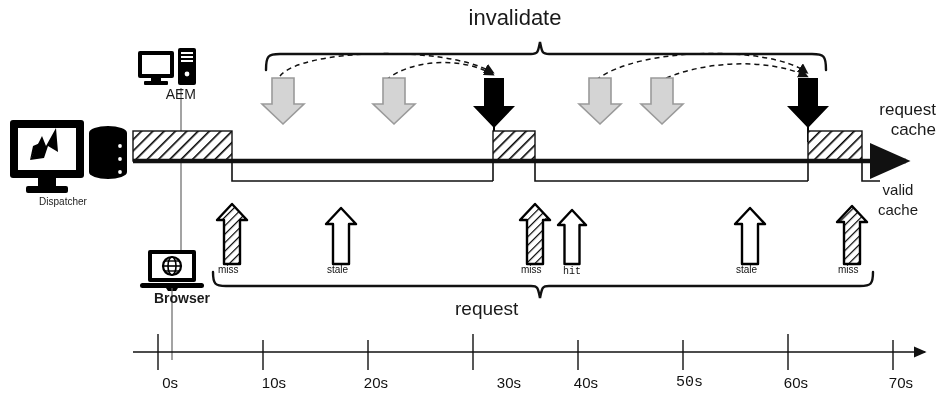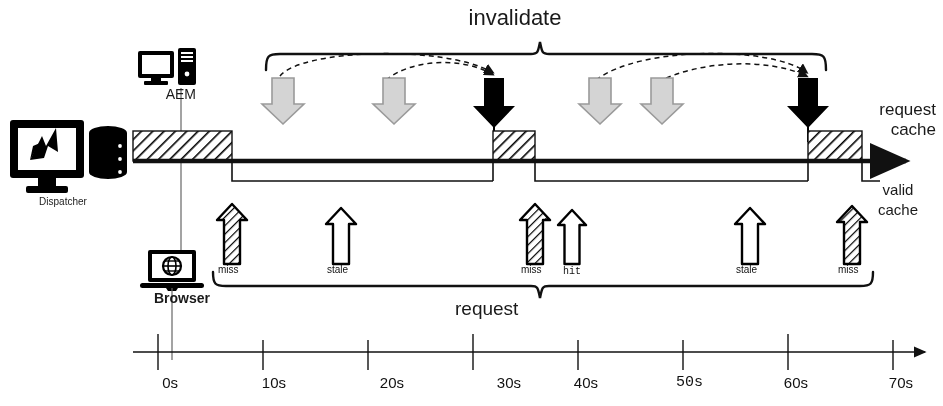--- a/index.html
+++ b/index.html
@@ -208,20 +208,20 @@
 
   <div class="ev-lbl" style="left:218px;top:264px;">miss</div>
   <div class="ev-lbl" style="left:327px;top:264px;">stale</div>
   <div class="ev-lbl" style="left:521px;top:264px;">miss</div>
   <div class="ev-lbl" style="left:563px;top:266px;font-family:Liberation Mono, monospace;">hit</div>
   <div class="ev-lbl" style="left:736px;top:264px;">stale</div>
   <div class="ev-lbl" style="left:838px;top:264px;">miss</div>
 
   <div class="tick-lbl" style="left:138px;">0s</div>
   <div class="tick-lbl" style="left:246px;">10s</div>
-  <div class="tick-lbl" style="left:364px;">20s</div>
+  <div class="tick-lbl" style="left:348px;">20s</div>
   <div class="tick-lbl" style="left:453px;margin-left:28px;">30s</div>
   <div class="tick-lbl" style="left:558px;">40s</div>
   <div class="tick-lbl" style="left:663px;font-family:Liberation Mono, monospace;">50s</div>
   <div class="tick-lbl" style="left:768px;">60s</div>
   <div class="tick-lbl" style="left:873px;">70s</div>
 
 </div>
 
 </body></html>

